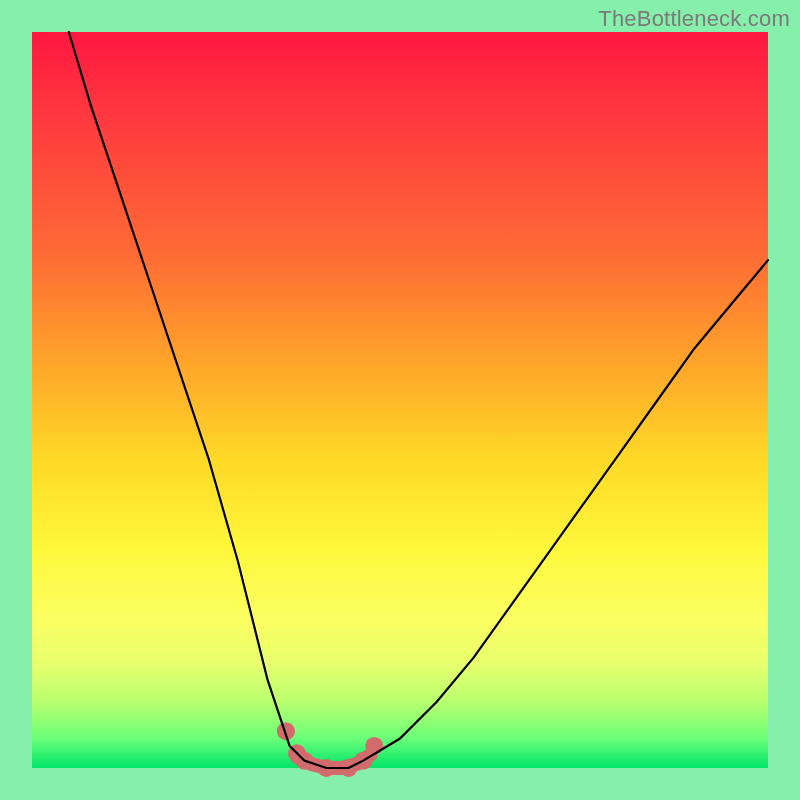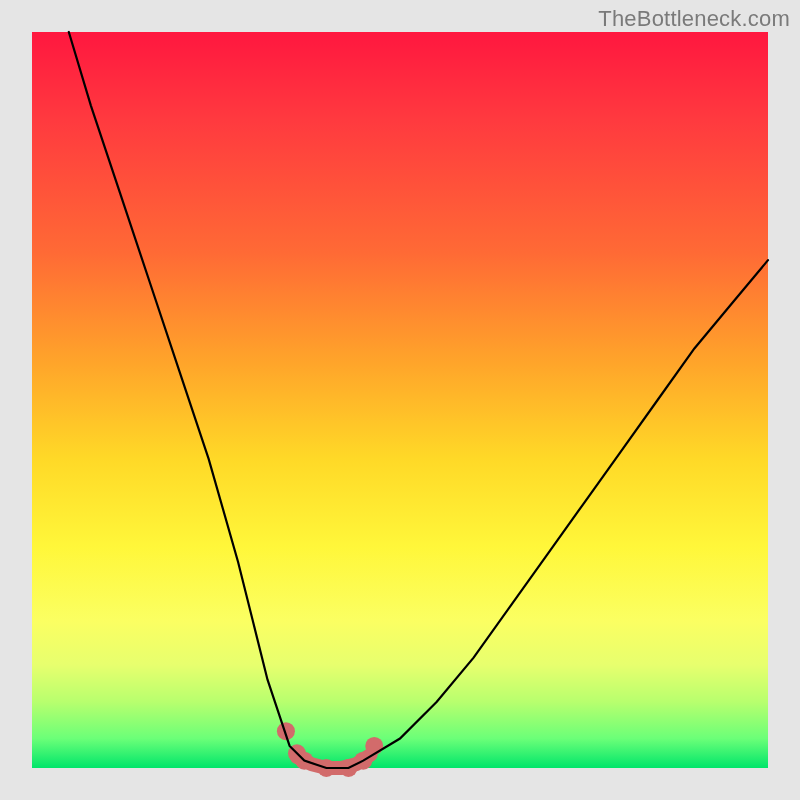--- a/index.html
+++ b/index.html
@@ -8,21 +8,21 @@
     width: 800px;
     height: 800px;
     background: #000;
     overflow: hidden;
     font-family: Arial, Helvetica, sans-serif;
   }
   .frame {
     position: relative;
     width: 800px;
     height: 800px;
-    background: #e5e5e5;
+    background: #86efac;
   }
   .plot-area {
     position: absolute;
     left: 32px;
     top: 32px;
     width: 736px;
     height: 736px;
     
     background: linear-gradient(
       to bottom,

